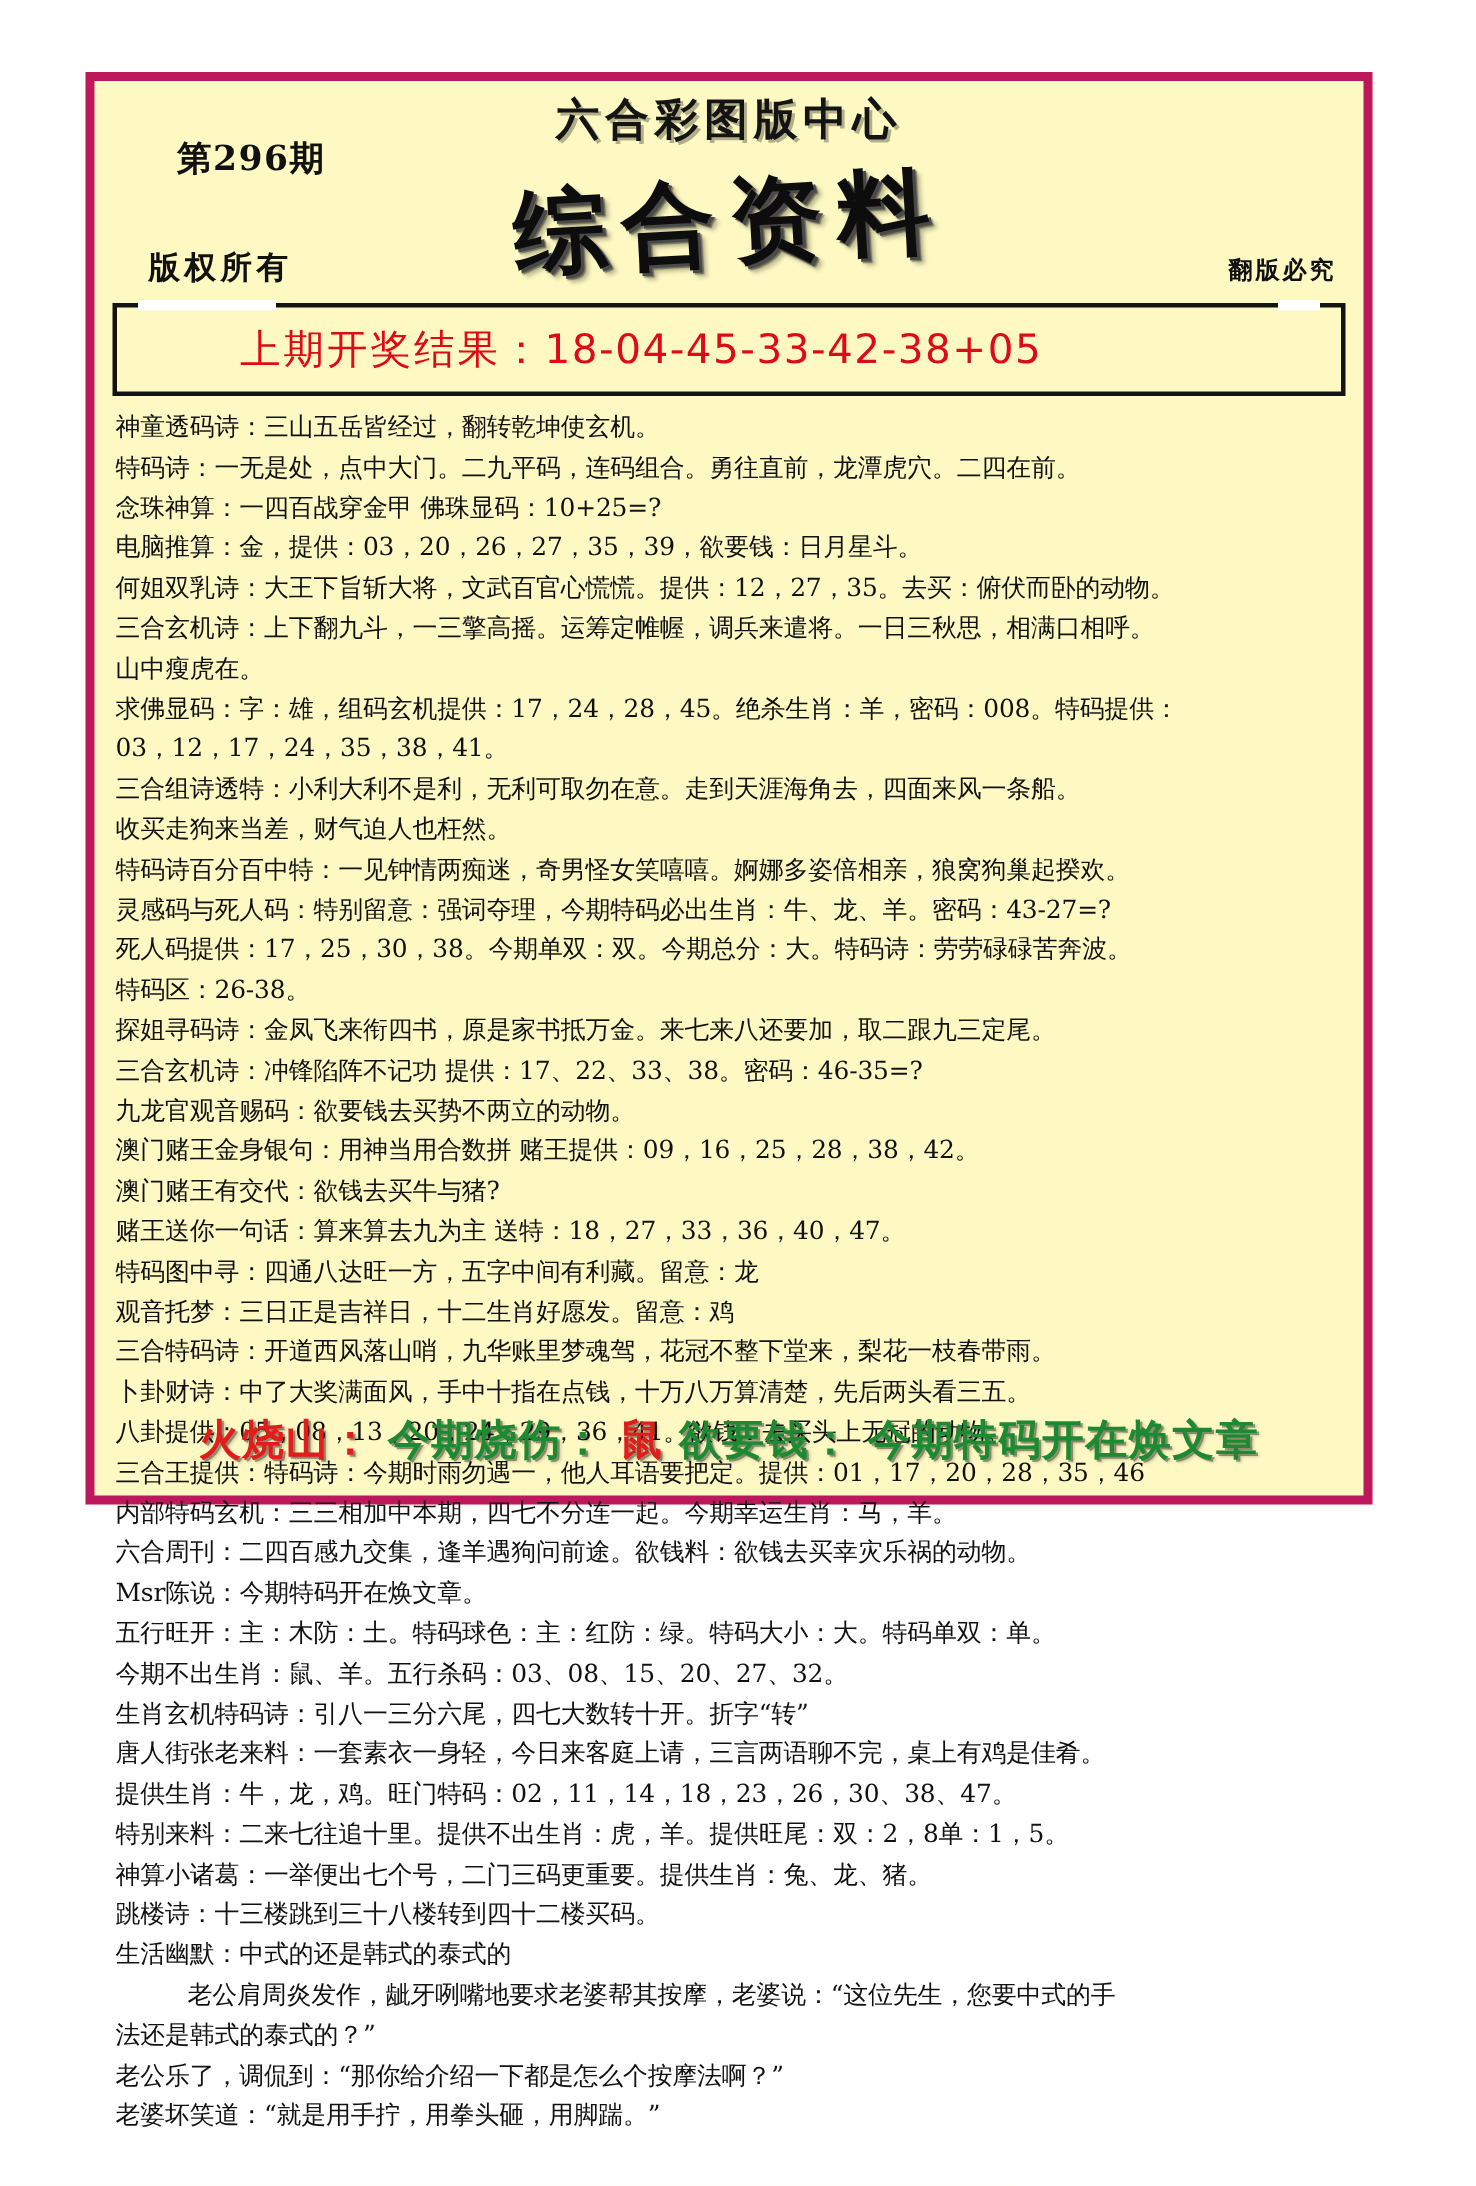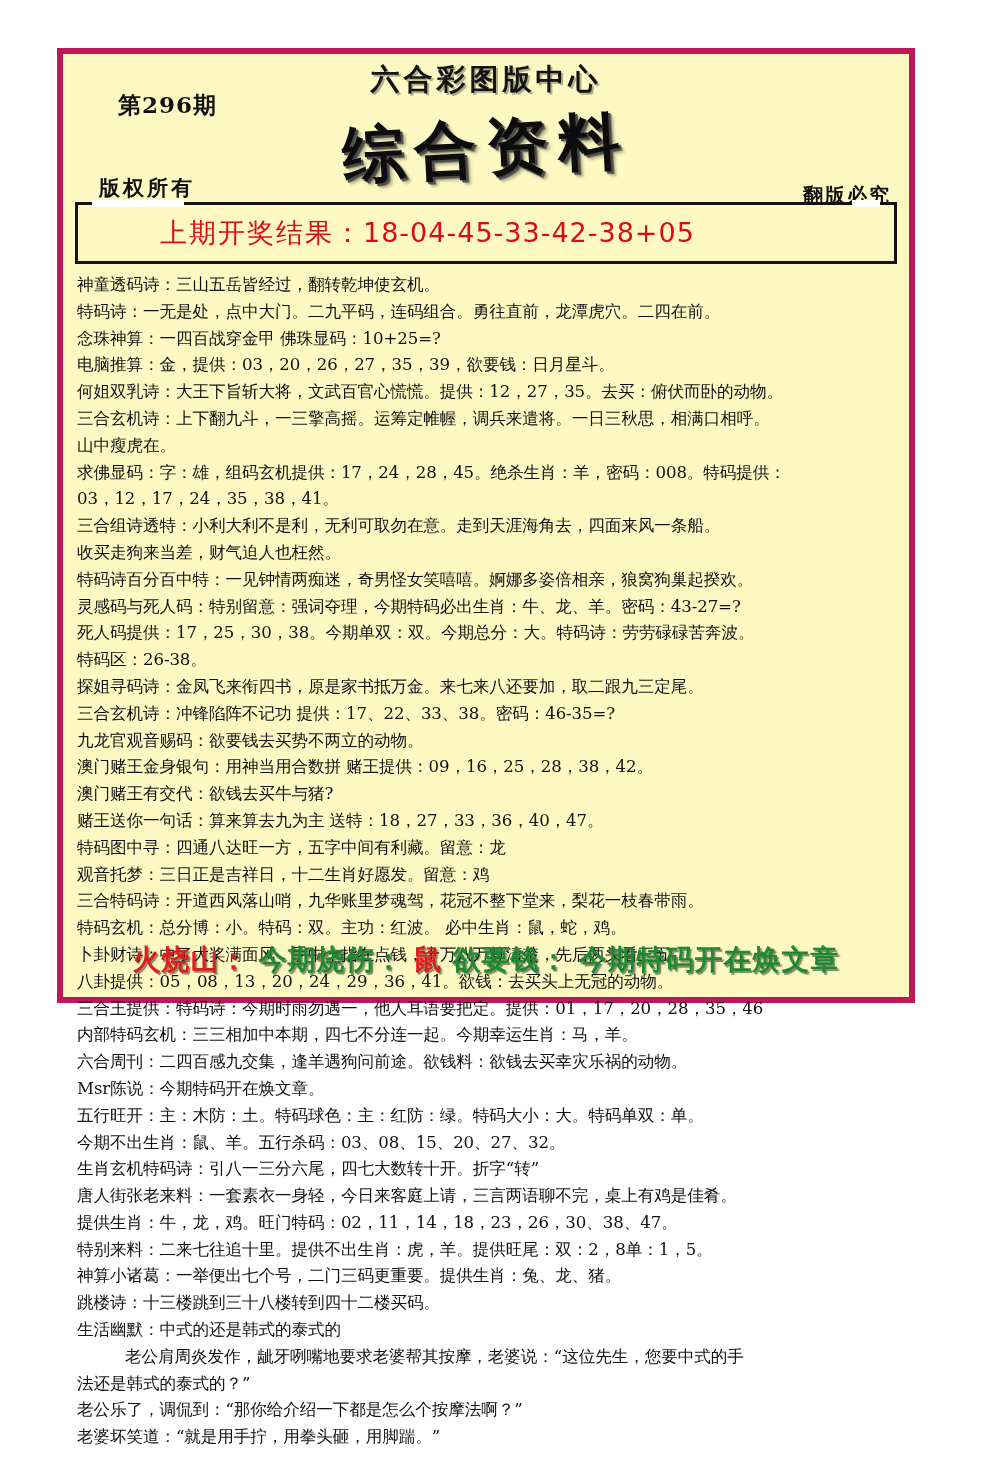--- a/index.html
+++ b/index.html
@@ -44,27 +44,26 @@
   }
   .copyright-left {
     position: absolute;
     left: 36px;
     top: 110px;
     font-size: 21px;
     font-weight: 700;
     color: #111;
     letter-spacing: 3px;
     font-family: "DejaVu Serif", "Liberation Serif", serif;
-    margin-top: 10px;
   }
   .copyright-right {
     position: absolute;
     right: 18px;
-    top: 128px;
-    font-size: 20px;
+    top: 116px;
+    font-size: 16px;
     font-weight: 700;
     color: #111;
     letter-spacing: 2px;
     font-family: "DejaVu Serif", "Liberation Serif", serif;
   }
   .site-title {
     position: absolute;
     left: 0;
     right: 0;
     top: 6px;
@@ -221,21 +220,20 @@
     <div class="line">特码区：26-38。</div>
     <div class="line">探姐寻码诗：金凤飞来衔四书，原是家书抵万金。来七来八还要加，取二跟九三定尾。</div>
     <div class="line">三合玄机诗：冲锋陷阵不记功 提供：17、22、33、38。密码：46-35=?</div>
     <div class="line">九龙官观音赐码：欲要钱去买势不两立的动物。</div>
     <div class="line">澳门赌王金身银句：用神当用合数拼 赌王提供：09，16，25，28，38，42。</div>
     <div class="line">澳门赌王有交代：欲钱去买牛与猪?</div>
     <div class="line">赌王送你一句话：算来算去九为主 送特：18，27，33，36，40，47。</div>
     <div class="line">特码图中寻：四通八达旺一方，五字中间有利藏。留意：龙</div>
     <div class="line">观音托梦：三日正是吉祥日，十二生肖好愿发。留意：鸡</div>
     <div class="line">三合特码诗：开道西风落山哨，九华账里梦魂驾，花冠不整下堂来，梨花一枝春带雨。</div>
-    <div class="line">特码玄机：总分博：小。特码：双。主功：红波。 必中生肖：鼠，蛇，鸡。</div>
     <div class="line">卜卦财诗：中了大奖满面风，手中十指在点钱，十万八万算清楚，先后两头看三五。</div>
     <div class="line">八卦提供：05，08，13，20，24，29，36，41。欲钱：去买头上无冠的动物。</div>
     <div class="line">三合王提供：特码诗：今期时雨勿遇一，他人耳语要把定。提供：01，17，20，28，35，46</div>
     <div class="line">内部特码玄机：三三相加中本期，四七不分连一起。今期幸运生肖：马，羊。</div>
     <div class="line">六合周刊：二四百感九交集，逢羊遇狗问前途。欲钱料：欲钱去买幸灾乐祸的动物。</div>
     <div class="line">Msr陈说：今期特码开在焕文章。</div>
     <div class="line">五行旺开：主：木防：土。特码球色：主：红防：绿。特码大小：大。特码单双：单。</div>
     <div class="line">今期不出生肖：鼠、羊。五行杀码：03、08、15、20、27、32。</div>
     <div class="line">生肖玄机特码诗：引八一三分六尾，四七大数转十开。折字“转”</div>
     <div class="line">唐人街张老来料：一套素衣一身轻，今日来客庭上请，三言两语聊不完，桌上有鸡是佳肴。</div>

